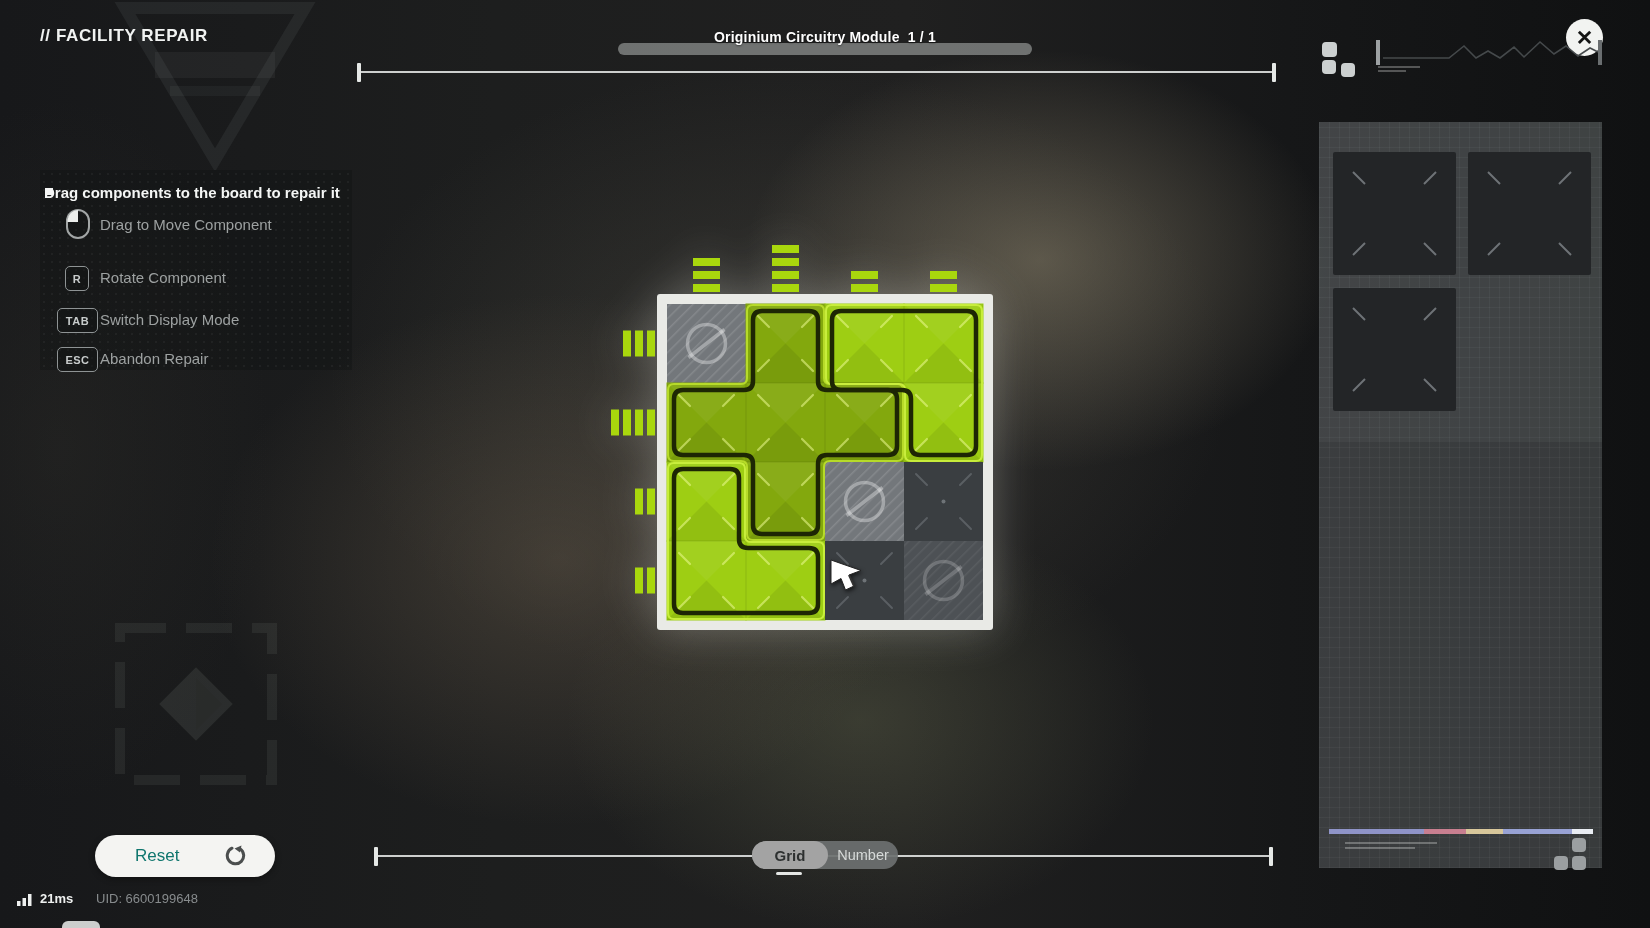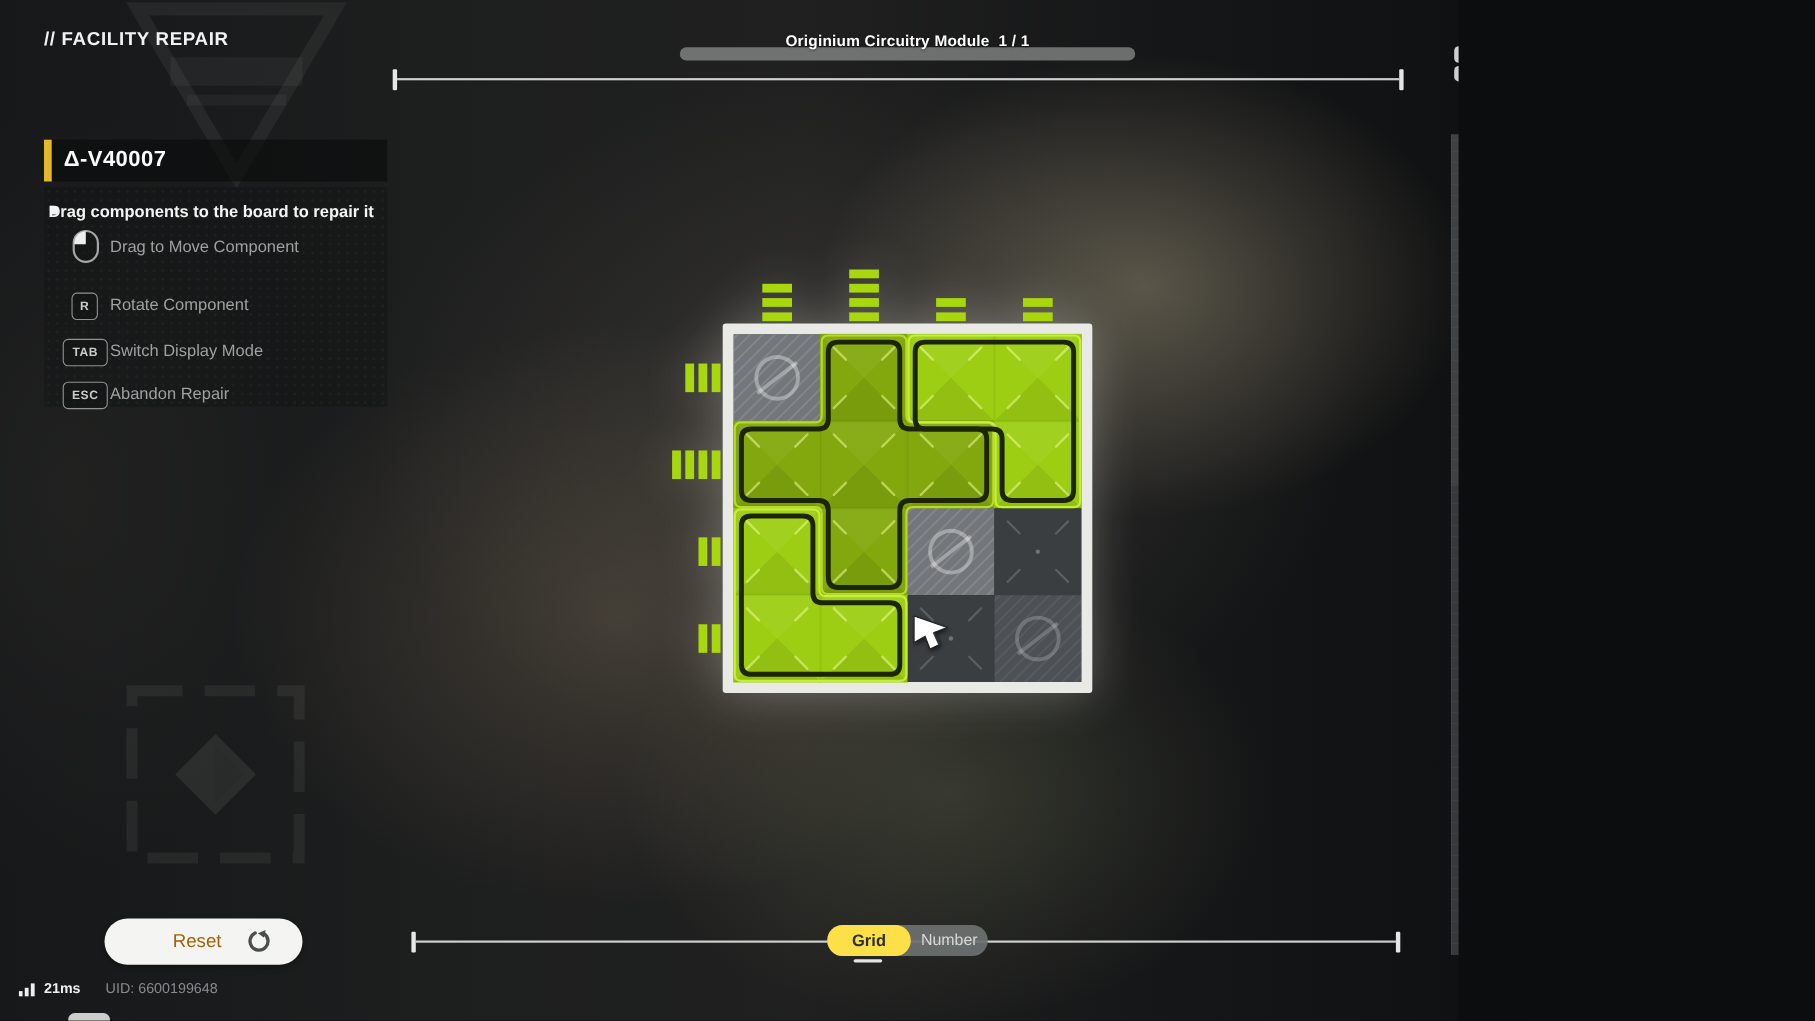--- a/index.html
+++ b/index.html
@@ -1,16 +1,16 @@
 <!DOCTYPE html>
 <html><head>
 <meta charset="utf-8">
 <style>
   html,body{margin:0;padding:0;background:#0c0d0e;}
-  #stage{position:relative;width:1326px;height:928px;overflow:hidden;
+  #stage{position:relative;width:1650px;height:928px;overflow:hidden;
     font-family:"Liberation Sans",sans-serif;
     background:
       radial-gradient(420px 300px at 1040px 260px, rgba(150,140,115,0.50), rgba(150,140,115,0) 70%),
       radial-gradient(500px 380px at 560px 560px, rgba(120,105,85,0.38), rgba(120,105,85,0) 70%),
       radial-gradient(420px 300px at 860px 720px, rgba(120,125,90,0.30), rgba(120,125,90,0) 70%),
       radial-gradient(600px 420px at 780px 380px, rgba(95,92,80,0.35), rgba(95,92,80,0) 75%),
       radial-gradient(300px 500px at 60px 450px, rgba(60,58,50,0.25), rgba(60,58,50,0) 70%),
       linear-gradient(90deg,#17181a 0%, #1d1e1e 30%, #202020 55%, #161718 78%, #101112 100%);
   }
   .abs{position:absolute;}
@@ -31,26 +31,26 @@
   .hint-box{left:40px;top:170px;width:312px;height:200px;background:rgba(12,13,13,0.28);
     background-image:radial-gradient(rgba(255,255,255,0.045) 1px, transparent 1px);background-size:8px 8px;}
   .bullet-sq{left:46px;top:188px;width:7px;height:7px;background:#f2f4f3;}
   .hint-text{left:44px;top:184px;color:#f4f6f5;font-size:15px;font-weight:bold;}
   .ctrl-label{color:#9da1a1;font-size:15px;}
   .key-badge{border:1.5px solid #8e9394;border-radius:5px;color:#c8cccc;background:rgba(18,20,20,0.45);
     font-size:11px;font-weight:bold;text-align:center;letter-spacing:0.5px;display:flex;align-items:center;justify-content:center;}
   
   .reset-btn{left:95px;top:835px;width:180px;height:42px;border-radius:21px;background:#f4f4f2;cursor:pointer;
     display:flex;align-items:center;box-shadow:0 2px 6px rgba(0,0,0,0.35);}
-  .reset-btn .lbl{margin-left:62px;color:#a16207;font-size:17px;}
+  .reset-btn .lbl{margin-left:40px;color:#0f766e;font-size:17px;}
   .status-ping{left:40px;top:891px;color:#eef0ef;font-size:13px;font-weight:bold;}
   .status-uid{left:96px;top:891px;color:#878b8d;font-size:13px;}
   
   .toggle-wrap{left:752px;top:841px;width:146px;height:28px;border-radius:14px;background:rgba(108,112,112,0.92);}
-  .toggle-grid{position:absolute;left:0;top:0;width:76px;height:28px;border-radius:14px;background:#fde047;
+  .toggle-grid{position:absolute;left:0;top:0;width:76px;height:28px;border-radius:14px;background:#a3a3a3;
     display:flex;align-items:center;justify-content:center;color:#2d3030;font-size:15px;font-weight:bold;cursor:pointer;}
   .toggle-number{position:absolute;left:76px;top:0;width:70px;height:28px;display:flex;align-items:center;justify-content:center;
     color:#d6d9d8;font-size:14.5px;cursor:pointer;text-align:right;}
   .toggle-underline{left:776px;top:872px;width:26px;height:3px;border-radius:2px;background:rgba(250,252,250,0.9);}
   
   .sidebar{left:1319px;top:122px;width:283px;height:746px;background:rgba(138,143,145,0.33);
     background-image:
       repeating-linear-gradient(0deg, rgba(255,255,255,0.035) 0 1px, transparent 1px 10px),
       repeating-linear-gradient(90deg, rgba(255,255,255,0.035) 0 1px, transparent 1px 10px);}
   .sidebar-topband{left:1319px;top:122px;width:283px;height:320px;background:rgba(205,210,210,0.05);}
@@ -85,24 +85,20 @@
   <div class="abs ruler" style="left:361px;top:71px;width:911px;"></div>
   <div class="abs tick" style="left:1272px;top:63px;"></div>
   <div class="abs tick" style="left:374px;top:847px;"></div>
   <div class="abs ruler" style="left:378px;top:855px;width:891px;"></div>
   <div class="abs tick" style="left:1269px;top:847px;"></div>
 
   <div class="abs close-btn">
     <span>✕</span>
   </div>
 
-  <div class="abs module-strip">
-    <div class="bar"></div>
-    <div class="txt">Δ-V40007</div>
-  </div>
   <div class="abs hint-box"></div>
   <div class="abs bullet-sq"></div>
   <div class="abs hint-text">Drag components to the board to repair it</div>
 
   <svg class="abs" style="left:64px;top:207px;" width="28" height="34">
     <rect x="3" y="3" width="22" height="28" rx="11" fill="rgba(20,22,22,0.4)" stroke="#a2a6a6" stroke-width="2"></rect>
     <path d="M14 3 L14 15 L3.5 15 L3.5 13 A 11 11 0 0 1 14 3 Z" fill="#eceeec"></path>
   </svg>
   <div class="abs ctrl-label" style="left:100px;top:216px;">Drag to Move Component</div>
 

